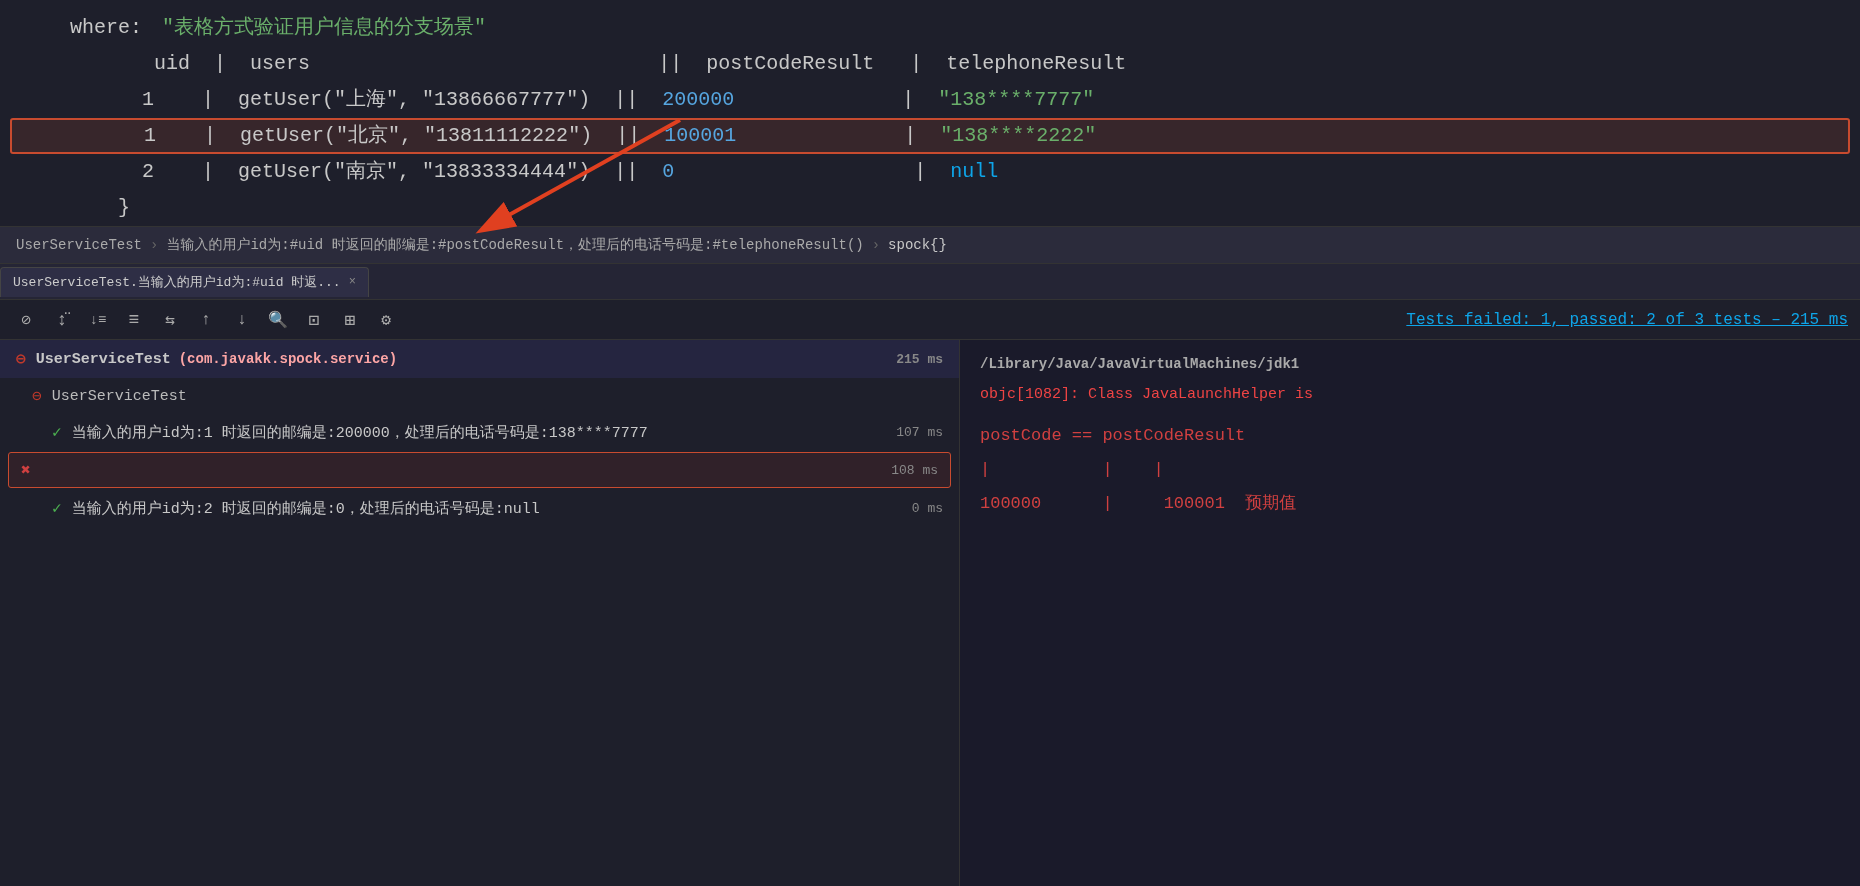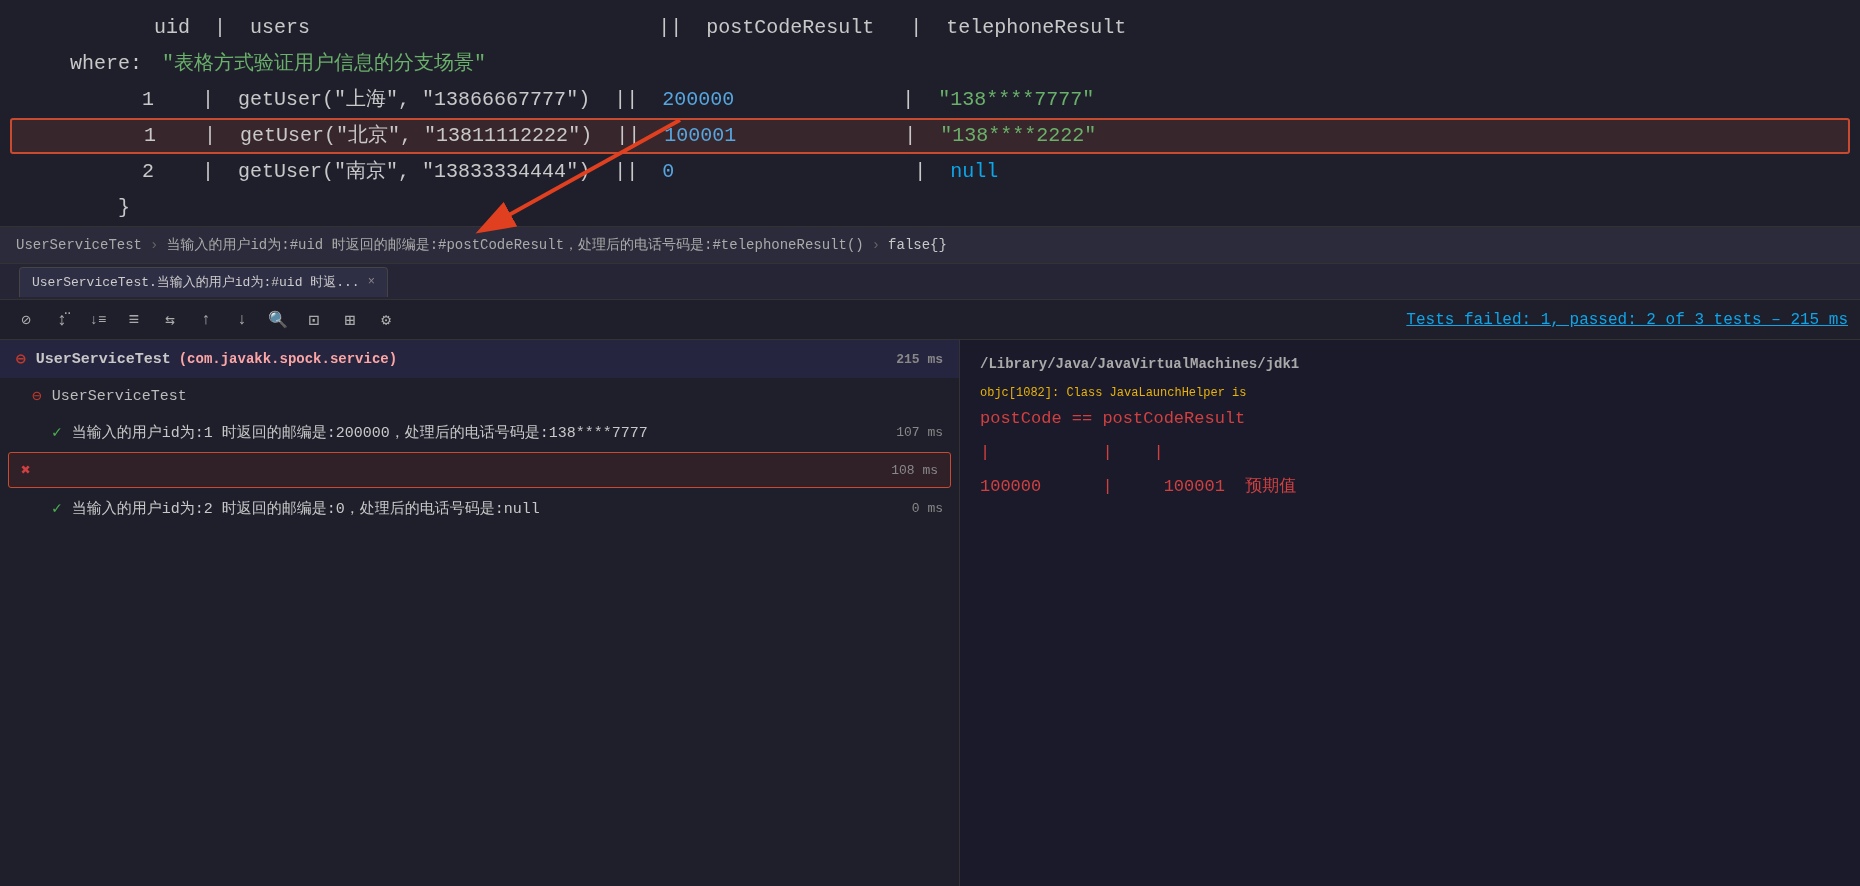--- a/index.html
+++ b/index.html
@@ -71,21 +71,21 @@
     .breadcrumb-area .sep { margin: 0 8px; color: #666; }
     .breadcrumb-area .bc-item { color: #aaa; }
     .breadcrumb-area .bc-item.active { color: #c8c8c8; }
 
     
     .tab-bar {
       background: #252535;
       height: 36px;
       display: flex;
       align-items: center;
-      padding: 0 19px;
+      padding: 0 0;
       border-bottom: 1px solid #333;
       flex-shrink: 0;
     }
     .tab-item {
       height: 30px;
       display: flex;
       align-items: center;
       padding: 0 12px;
       font-size: 13px;
       color: #ccc;
@@ -205,22 +205,23 @@
 
     .error-panel .path-line {
       color: #aaa;
       font-size: 14px;
       margin-bottom: 12px;
       word-break: break-all;
       font-weight: bold;
     }
 
     .error-panel .error-class {
-      color: #eab308;
-      font-size: 12px;
+      color: #ef4444;
+      font-size: 15px;
+      margin-bottom: 12px;
       line-height: 1.5;
     }
 
     .error-panel .error-title {
       color: #d04040;
       font-size: 17px;
       margin-bottom: 20px;
     }
 
     .error-panel .condition-block {
@@ -240,44 +241,44 @@
       pointer-events: none;
       z-index: 50;
     }
   </style>
 </head>
 <body>
 
 <div class="main-container">
 
   <div class="code-area" style="position:relative;">
+
+    <div class="code-line">
+      <span class="row-num"></span>
+      <span class="kw-where">where:</span>
+      <span style="color:#c8c8c8;margin-left:8px;">&nbsp;</span>
+      <span class="kw-string">"表格方式验证用户信息的分支场景"</span>
+    </div>
 
     <div class="code-line">
       <span class="row-num"></span>
       <span style="color:#c8c8c8;font-size:20px;">&nbsp;&nbsp;&nbsp;&nbsp;&nbsp;&nbsp;
         <span>uid</span>
         &nbsp;<span>|</span>&nbsp;
         <span>users</span>
         &nbsp;&nbsp;&nbsp;&nbsp;&nbsp;&nbsp;&nbsp;&nbsp;&nbsp;&nbsp;&nbsp;&nbsp;&nbsp;&nbsp;&nbsp;&nbsp;&nbsp;&nbsp;&nbsp;&nbsp;&nbsp;&nbsp;&nbsp;&nbsp;&nbsp;&nbsp;&nbsp;
         <span>||</span>&nbsp;
         <span>postCodeResult</span>
         &nbsp;&nbsp;<span>|</span>&nbsp;
         <span>telephoneResult</span>
       </span>
     </div>
 
     <div class="code-line">
       <span class="row-num"></span>
-      <span class="kw-where">where:</span>
-      <span style="color:#c8c8c8;margin-left:8px;">&nbsp;</span>
-      <span class="kw-string">"表格方式验证用户信息的分支场景"</span>
-    </div>
-
-    <div class="code-line">
-      <span class="row-num"></span>
       <span style="color:#c8c8c8;font-size:20px;">
         &nbsp;&nbsp;&nbsp;&nbsp;&nbsp;&nbsp;<span>1</span>
         &nbsp;&nbsp;&nbsp;<span>|</span>&nbsp;
         <span>getUser("上海", "13866667777")</span>
         &nbsp;<span>||</span>&nbsp;
         <span class="kw-num">200000</span>
         &nbsp;&nbsp;&nbsp;&nbsp;&nbsp;&nbsp;&nbsp;&nbsp;&nbsp;&nbsp;&nbsp;&nbsp;&nbsp;<span>|</span>&nbsp;
         <span class="kw-string">"138****7777"</span>
       </span>
     </div>
@@ -323,21 +324,21 @@
 
       <path d="M 680 120 L 500 220" stroke="#e04020" stroke-width="4" fill="none" marker-end="url(#arrowhead)"></path>
     </svg>
   </div>
 
   <div class="breadcrumb-area">
     <span class="bc-item">UserServiceTest</span>
     <span class="sep">›</span>
     <span class="bc-item">当输入的用户id为:#uid 时返回的邮编是:#postCodeResult，处理后的电话号码是:#telephoneResult()</span>
     <span class="sep"> › </span>
-    <span class="bc-item active">false{}</span>
+    <span class="bc-item active">spock{}</span>
   </div>
 
   <div class="tab-bar">
     <div class="tab-item">
       <span>UserServiceTest.当输入的用户id为:#uid 时返...</span>
       <span class="close-x">×</span>
     </div>
   </div>
 
   <div class="toolbar">

